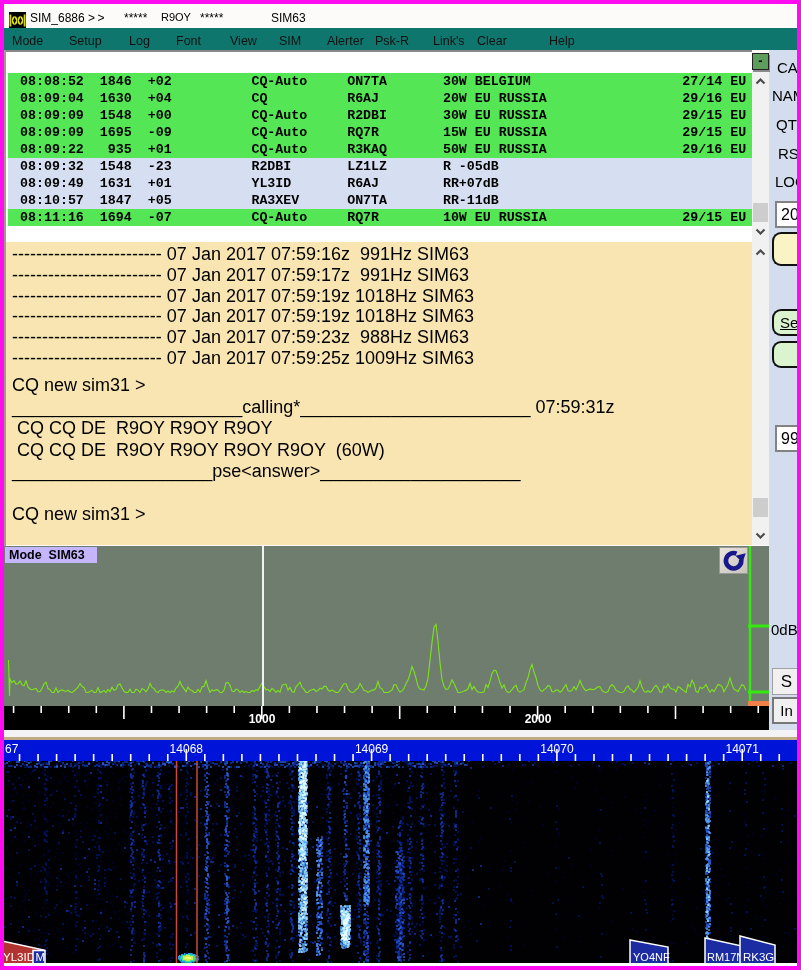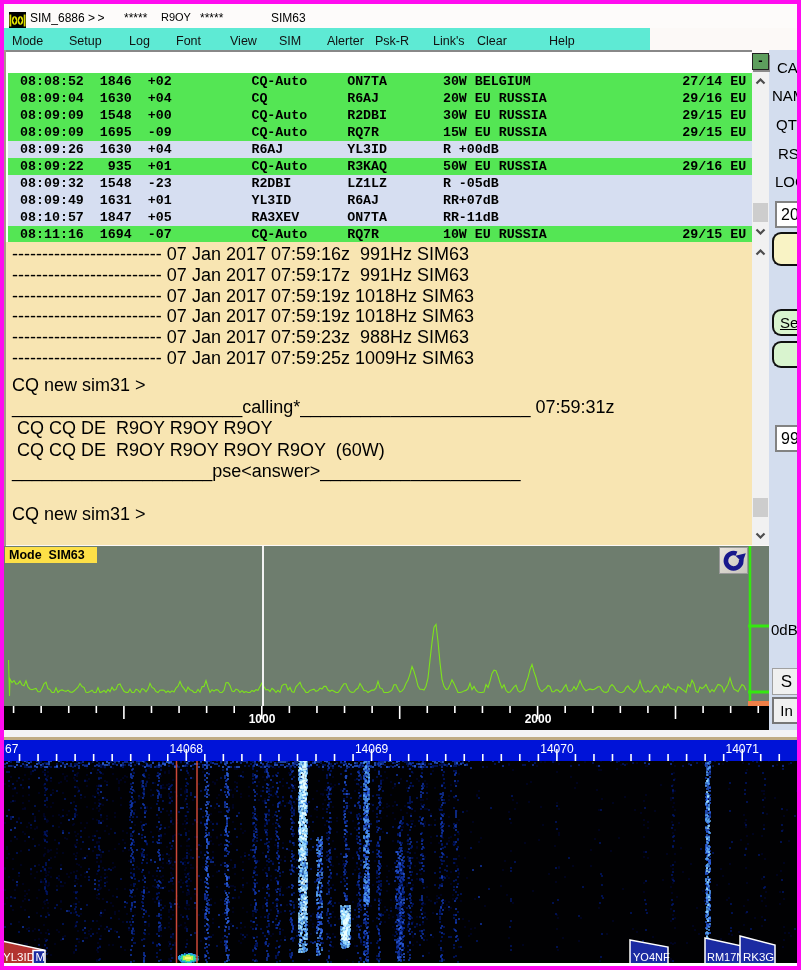--- a/index.html
+++ b/index.html
@@ -9,21 +9,21 @@
 
 #bL { left:0; top:0; width:4px; height:970px; background:#ff0cf0; z-index:50; }
 #bR { left:797px; top:0; width:4px; height:970px; background:#ff0cf0; z-index:50; }
 #bT { left:0; top:0; width:801px; height:4px; background:#ff0cf0; z-index:50; }
 #bB { left:0; top:966px; width:801px; height:4px; background:#ff0cf0; z-index:50; }
 #bWhite { left:4px; top:963px; width:793px; height:3px; background:#fff; z-index:49; }
 #edgeBrown { left:4px; top:50px; width:2px; height:496px; background:#a5988a; z-index:40; }
 #edgeDash { left:3px; top:7px; width:1px; height:22px; background:repeating-linear-gradient(180deg,#000 0 4px,#fff 4px 8px); z-index:41; }
 
 #titlebar { left:4px; top:4px; width:793px; height:24px; background:#fdfbfa; }
-#menubar { left:4px; top:28px; width:646px; height:22px; background:#5eead4; font-size:12.5px; color:#111; }
+#menubar { left:4px; top:28px; width:793px; height:22px; background:#0f766e; font-size:12.5px; color:#111; }
 .mi { position:absolute; top:6px; }
 
 #tablewrap { left:6px; top:50px; width:746px; height:192px; background:#fff; border-top:2px solid #888; }
 #thead { position:absolute; left:0; top:0; width:746px; height:20px; background:#a9a9a9; font-family:"Liberation Mono",monospace; font-size:13.4px; font-weight:bold; color:#000; }
 #thead span { position:absolute; top:3px; }
 #tbody { position:absolute; left:2px; top:21px; width:744px; }
 .trow { height:17px; line-height:17px; font-family:"Liberation Mono",monospace; font-size:13.3px; font-weight:bold; white-space:pre; color:#000; padding-left:12px; }
 .trow.g { background:#54e654; }
 .trow.b { background:#d6def1; }
 
@@ -39,21 +39,21 @@
 .rinput { position:absolute; left:6px; width:30px; height:27px; background:#fff; border:2px solid #828282; border-right:none; font-size:16px; color:#000; padding-left:4px; line-height:23px; }
 .rbtn { position:absolute; left:3px; width:30px; background:#f9f3c5; border:2px solid #111; border-radius:9px 0 0 9px; border-right:none; }
 
 #rxarea { left:6px; top:242px; width:746px; height:303px; background:#f8e5b2; overflow:hidden; }
 #rx1, #rx2 { position:absolute; left:6px; font-family:"Liberation Sans",sans-serif; font-size:18px; white-space:pre; color:#000; }
 #rx1 { top:2px; line-height:20.8px; }
 #rx2 { top:133px; line-height:21.5px; }
 
 #spec { left:4px; top:546px; width:744px; height:160px; background:#6e7d6e; }
 #specbar { left:748px; top:546px; width:21px; height:160px; background:#6e7d6e; }
-#modelabel { left:5px; top:547px; width:92px; height:16px; background:#fde047; color:#000; font-weight:bold; font-size:12.5px; line-height:16px; padding-left:4px; z-index:3; }
+#modelabel { left:5px; top:547px; width:92px; height:16px; background:#c4b5fd; color:#000; font-weight:bold; font-size:12.5px; line-height:16px; padding-left:4px; z-index:3; }
 #specvline { left:262px; top:546px; width:2px; height:160px; background:#f2f2f2; z-index:2; }
 #refreshbtn { left:719px; top:547px; width:29px; height:27px; background:linear-gradient(135deg,#e8e4dc,#c8c4bc); border:1px solid #999; z-index:4; }
 
 #zdb { left:771px; top:621px; font-size:15px; color:#000; z-index:3; }
 #sbtn { left:772px; top:668px; width:29px; height:27px; background:#f0f0f0; border:1px solid #a0a0a0; font-size:17px; color:#000; text-align:center; line-height:25px; z-index:3; }
 #inbtn { left:772px; top:697px; width:29px; height:27px; background:#f0f0f0; border:2px solid #777; font-size:15px; color:#000; text-align:center; line-height:23px; z-index:3; }
 #whitestrip { left:4px; top:730px; width:793px; height:7px; background:#f3f3f5; }
 #tanline { left:4px; top:737px; width:793px; height:3px; background:#bfab84; }
 </style>
 </head>
@@ -88,21 +88,20 @@
   <span class="mi" style="left:473px">Clear</span>
   <span class="mi" style="left:545px">Help</span>
 </div>
 
 <div class="abs" id="tablewrap">
   <div id="tbody">
       <div class="trow g">08:08:52  1846  +02          CQ-Auto     ON7TA       30W BELGIUM                   27/14 EU</div>
       <div class="trow g">08:09:04  1630  +04          CQ          R6AJ        20W EU RUSSIA                 29/16 EU</div>
       <div class="trow g">08:09:09  1548  +00          CQ-Auto     R2DBI       30W EU RUSSIA                 29/15 EU</div>
       <div class="trow g">08:09:09  1695  -09          CQ-Auto     RQ7R        15W EU RUSSIA                 29/15 EU</div>
-      <div class="trow b">08:09:26  1630  +04          R6AJ        YL3ID       R +00dB                               </div>
       <div class="trow g">08:09:22   935  +01          CQ-Auto     R3KAQ       50W EU RUSSIA                 29/16 EU</div>
       <div class="trow b">08:09:32  1548  -23          R2DBI       LZ1LZ       R -05dB                               </div>
       <div class="trow b">08:09:49  1631  +01          YL3ID       R6AJ        RR+07dB                               </div>
       <div class="trow b">08:10:57  1847  +05          RA3XEV      ON7TA       RR-11dB                               </div>
       <div class="trow g">08:11:16  1694  -07          CQ-Auto     RQ7R        10W EU RUSSIA                 29/15 EU</div>
     </div>
 </div>
 
 <div class="abs" id="minusbtn">-</div>
 <div class="abs sb" id="sb1">

